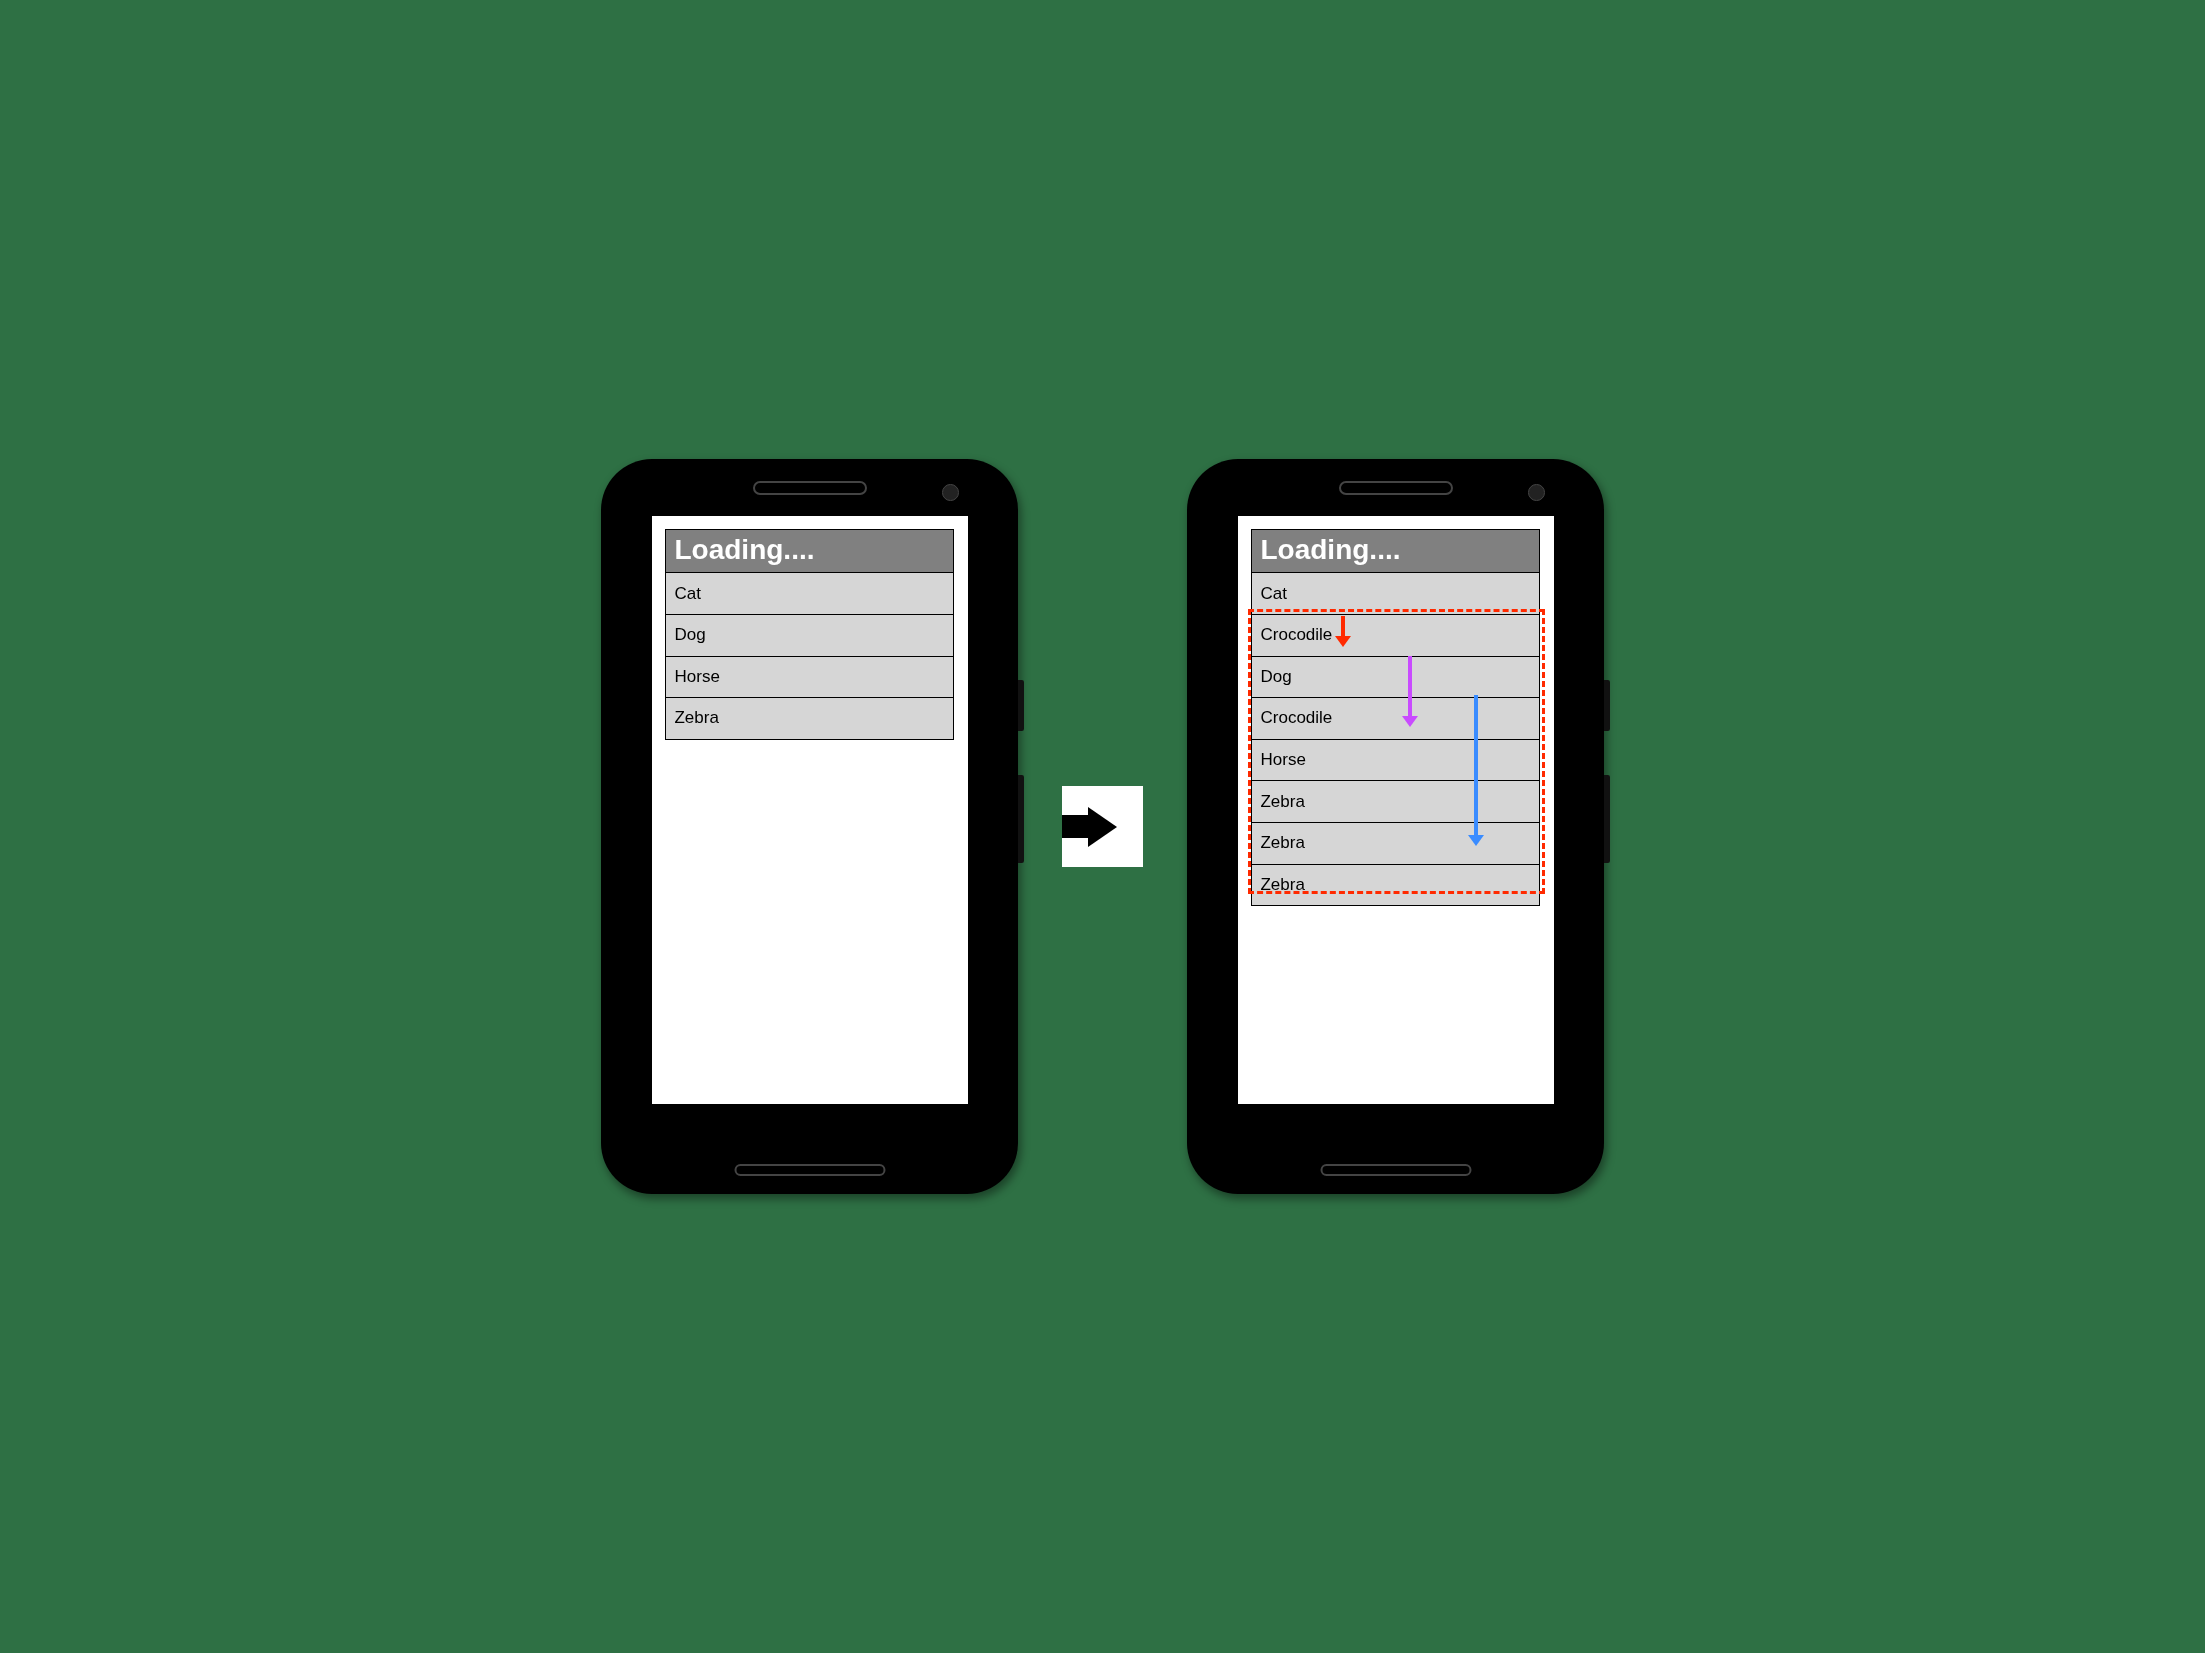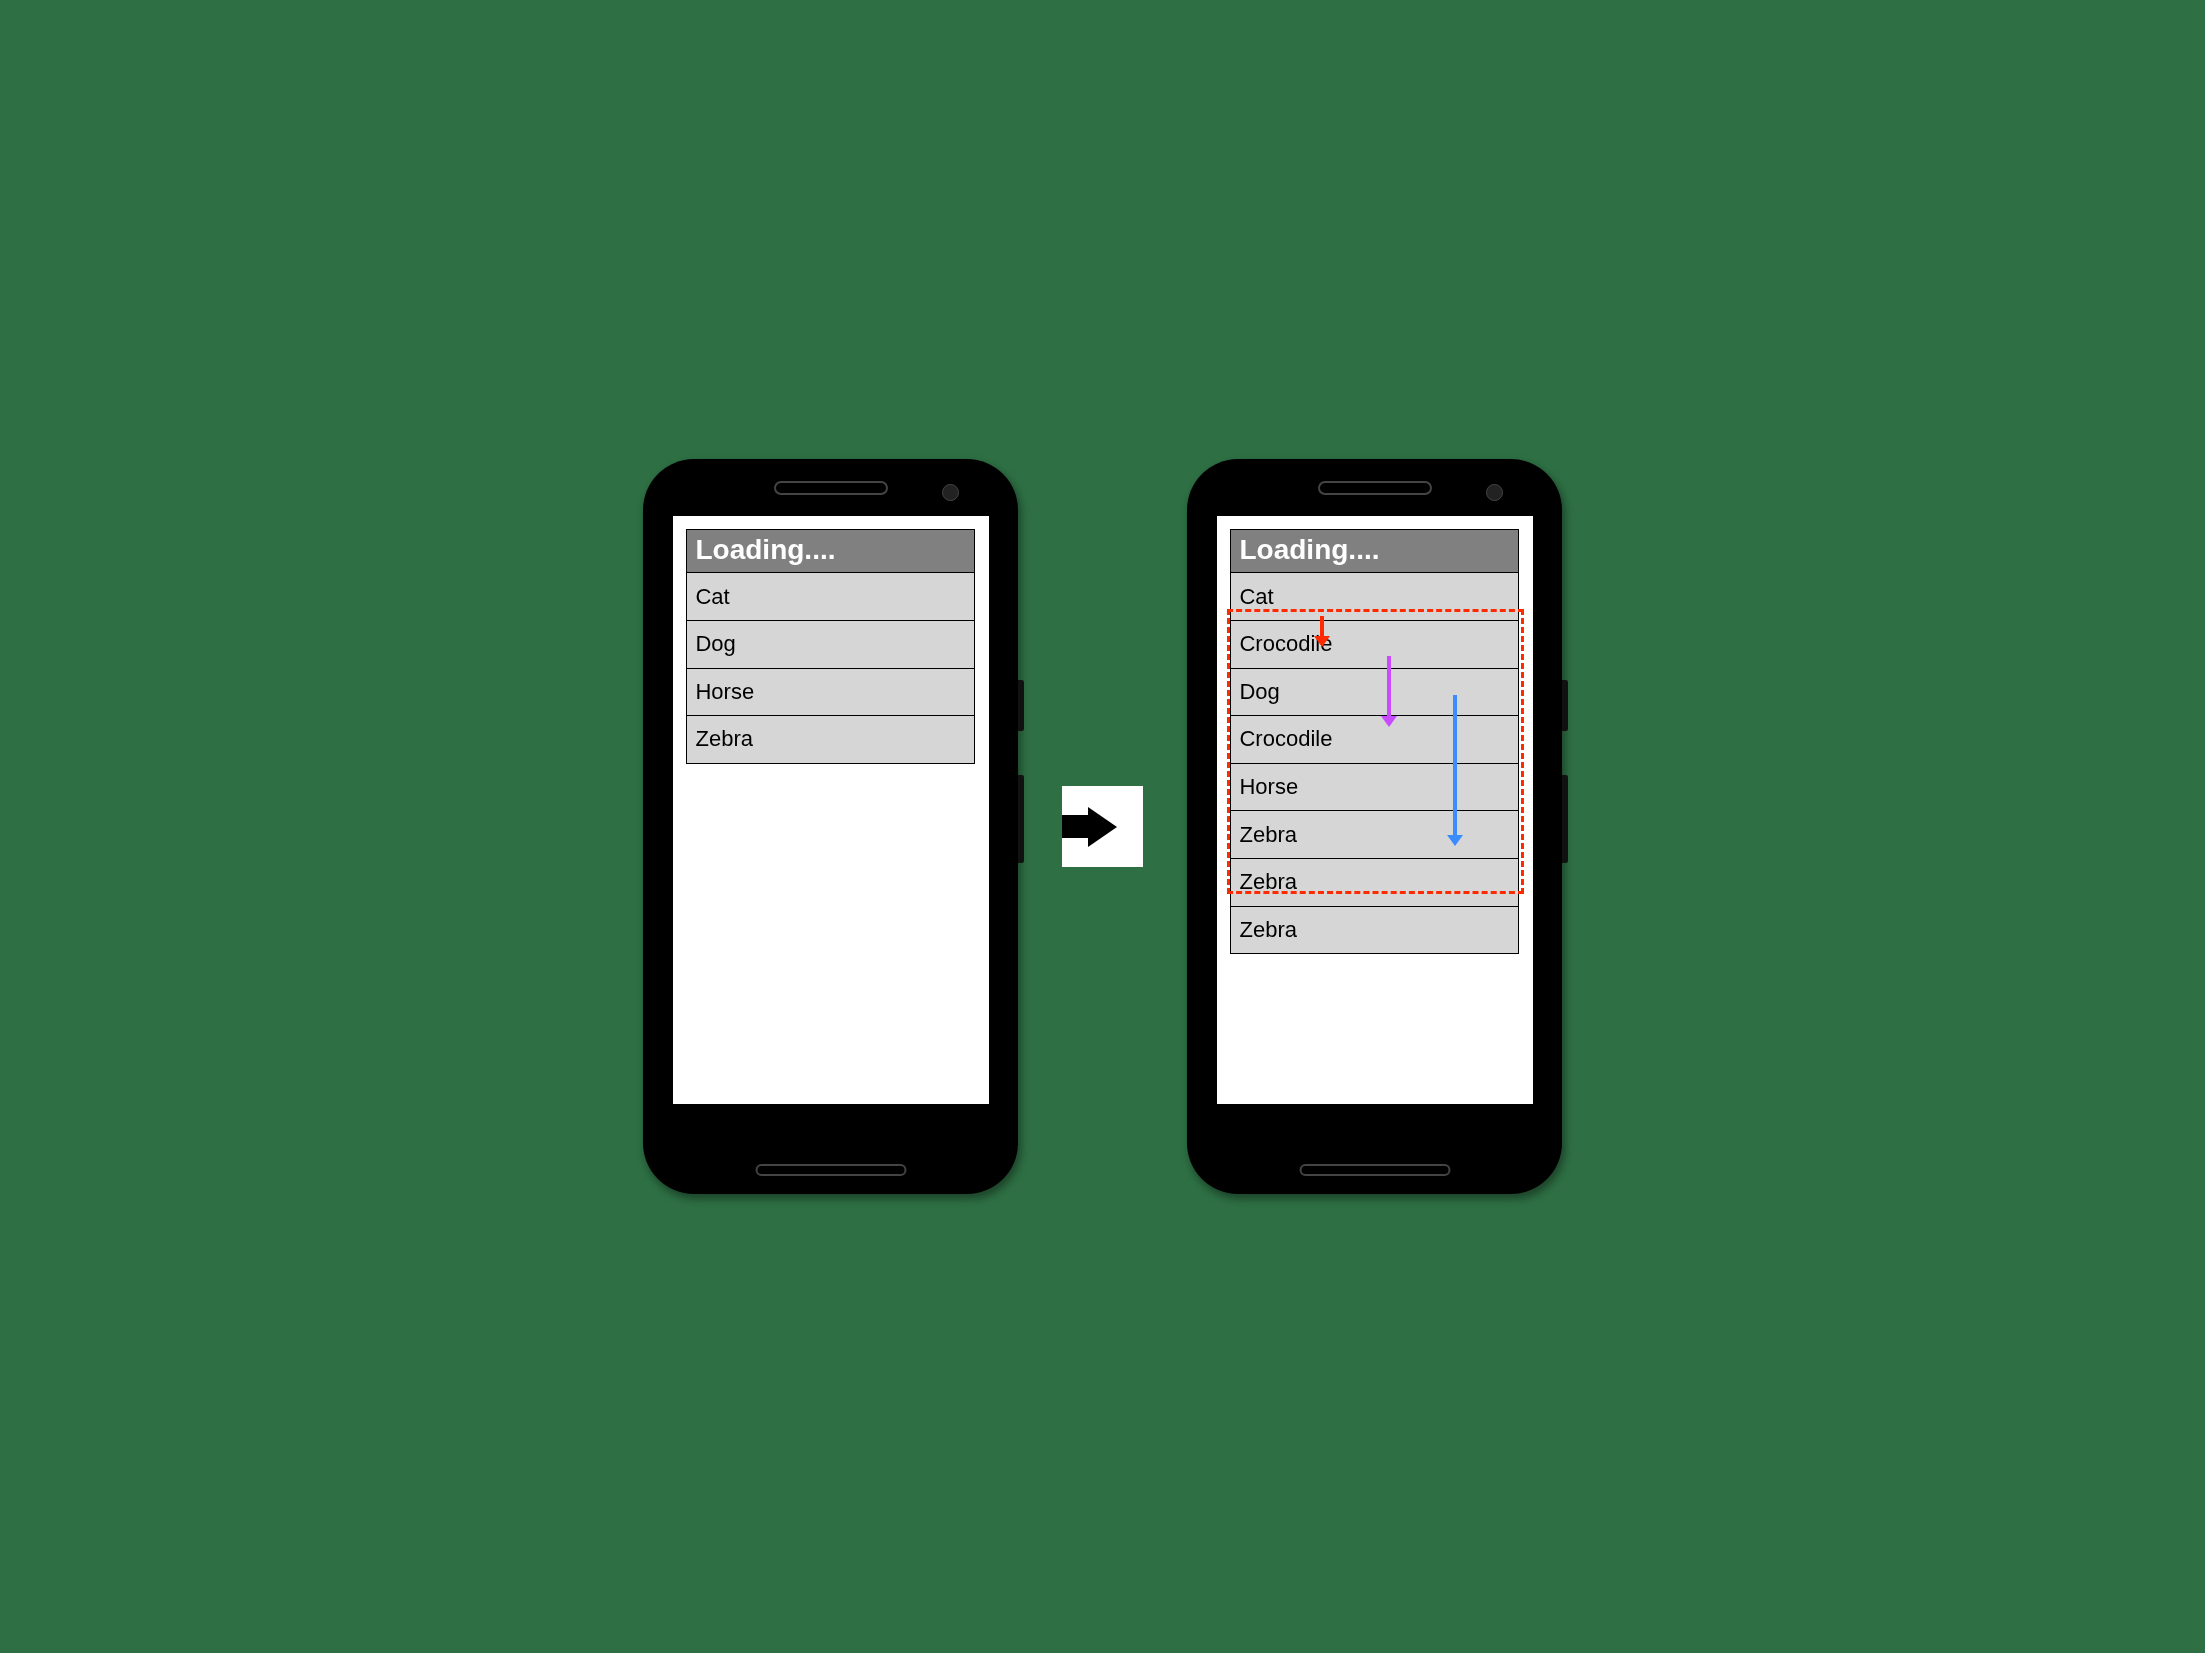--- a/index.html
+++ b/index.html
@@ -5,21 +5,21 @@
   html,body{margin:0;padding:0;height:100%;}
   body{
     background:#2e7044;
     font-family:Helvetica,Arial,sans-serif;
     display:flex;
     align-items:center;
     justify-content:center;
     gap:44px;
   }
   .phone{
-    width:375px;
+    width:417px;
     height:735px;
     background:#000;
     border-radius:51px;
     position:relative;
     box-shadow:2.9px 4.4px 8.8px rgba(0,0,0,.4);
     display:flex;
     flex-direction:column;
     align-items:center;
   }
   .speaker{
@@ -72,21 +72,21 @@
     border:0.7px solid #000;
     color:#fff;
     font-size:28px;
     font-weight:bold;
     padding:4.4px 8.8px 5.9px;
   }
   .row{
     background:#d6d6d6;
     border:0.7px solid #000;
     border-top:none;
-    font-size:22px;
+    font-size:17px;
     padding:10.3px 8.8px;
   }
   .overlay{
     position:absolute;
     border:3.7px dashed #ff2a00;
     pointer-events:none;
   }
   .arrow{
     position:absolute;
     width:17.6px;

